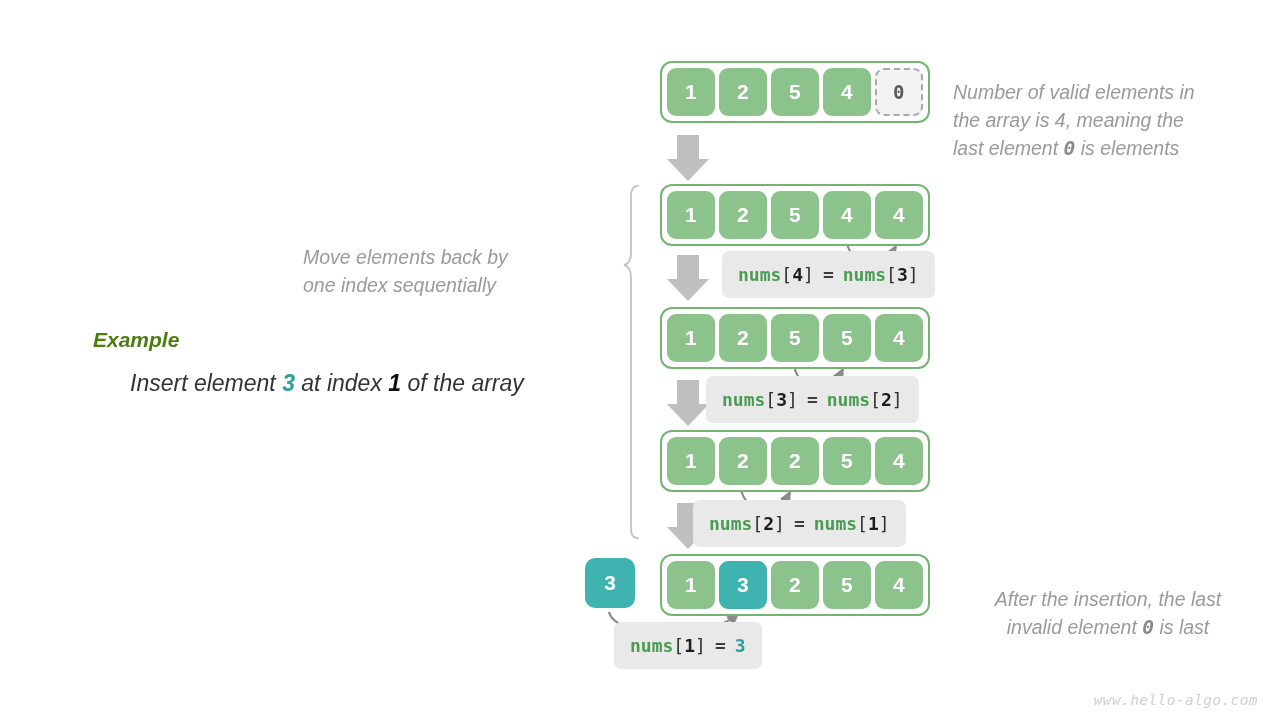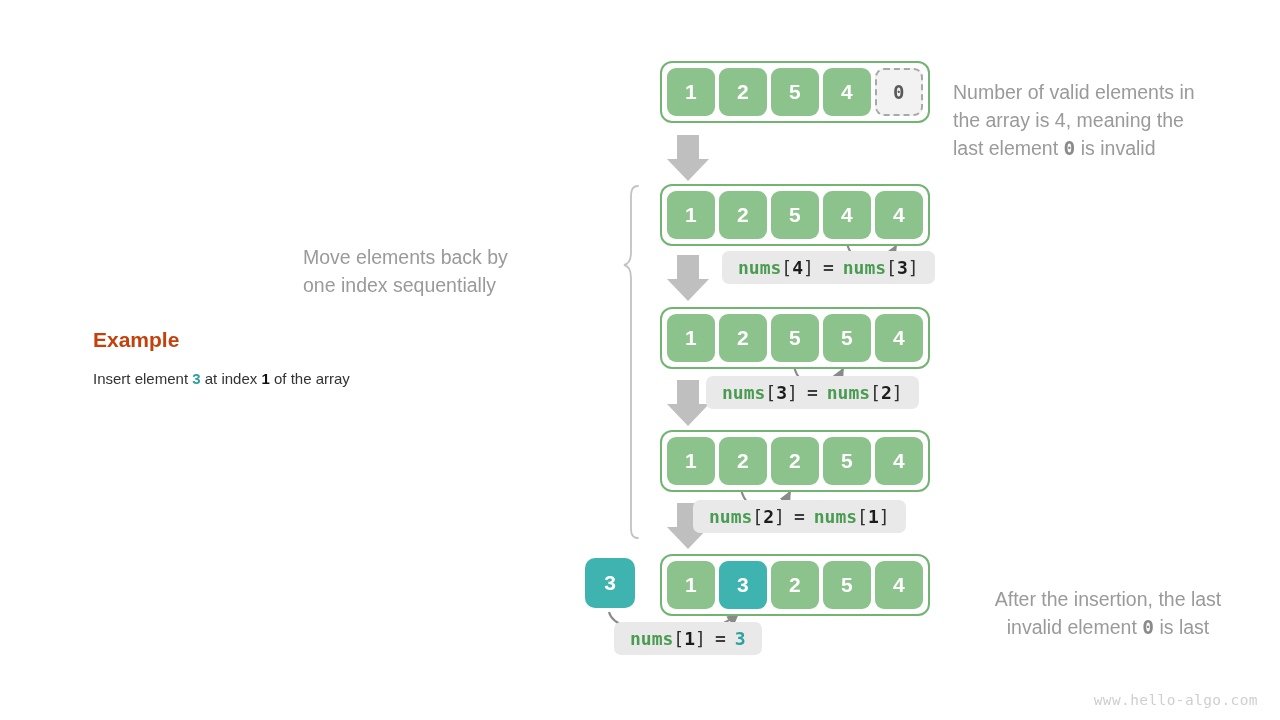--- a/index.html
+++ b/index.html
@@ -10,21 +10,21 @@
   body {
     width: 1280px;
     height: 720px;
     position: relative;
     overflow: hidden;
     font-family: "Liberation Sans", sans-serif;
     -webkit-font-smoothing: antialiased;
   }
 
   
-  .abs { position: absolute; }
+  .abs { position: absolute; font-style: italic; }
 
   
   .array-box {
     position: absolute;
     border: 2px solid #73b473;
     border-radius: 12px;
     background: #ffffff;
     padding: 5px;
     display: flex;
     gap: 4px;
@@ -67,21 +67,21 @@
     align-items: center;
     justify-content: center;
     box-sizing: border-box;
   }
 
   
   .code-pill {
     position: absolute;
     background: #e9e9e9;
     border-radius: 7px;
-    padding: 6px 16px;
+    padding: 13px 16px;
     font-family: "DejaVu Sans Mono", monospace;
     font-size: 18px;
     white-space: nowrap;
     display: flex;
     align-items: center;
     box-sizing: border-box;
   }
   .tok-nums   { color: #4a9c52; font-weight: 700; }
   .tok-brk    { color: #2f2f2f; font-weight: 400; }
   .tok-idx    { color: #1c1c1c; font-weight: 700; }
@@ -98,40 +98,42 @@
   }
   .note b { color: #8a8a8a; font-family: "DejaVu Sans Mono", monospace; font-weight: 700; }
 
   .note-right { text-align: left; }
 
   
   .ex-title {
     position: absolute;
     font-size: 21px;
     font-weight: 700;
-    color: #c2410c;
+    color: #4d7c0f;
   }
   .ex-sub {
     position: absolute;
-    font-size: 15px;
+    font-size: 23px;
     color: #333333;
     white-space: nowrap;
+    margin-left: 37px;
   }
   .ex-sub .hl-teal { color: #2aa19c; font-weight: 700; }
   .ex-sub .hl-bold { color: #111111; font-weight: 700; }
 
   
   .watermark {
     position: absolute;
     right: 22px;
     bottom: 12px;
     color: #cfcfcf;
     font-family: "DejaVu Sans Mono", monospace;
     font-size: 14.5px;
     letter-spacing: 0.4px;
+    font-style: italic;
   }
 
   svg.overlay {
     position: absolute;
     left: 0; top: 0;
     width: 1280px;
     height: 720px;
     pointer-events: none;
   }
 </style>
@@ -185,21 +187,21 @@
 <div class="ex-sub abs" style="left:93px; top:370px;">
   <span>Insert element </span><span class="hl-teal">3</span><span> at index </span><span class="hl-bold">1</span><span> of the array</span>
 </div>
 
 <div class="note note-right abs" style="left:303px; top:243px; width:300px;">Move elements back by
 one index sequentially</div>
 
 <div class="note abs" style="left:953px; top:50px; width:310px;">
   <span>Number of valid elements in
 the array is 4, meaning the
-last element </span><b>0</b><span> is invalid</span>
+last element </span><b>0</b><span> is elements</span>
 </div>
 
 <div class="note abs" style="left:953px; top:557px; width:310px;text-align:center;">
   <span>After the insertion, the last
 invalid element </span><b>0</b><span> is last</span>
 </div>
 
 <div class="array-box" id="row0" style="left:660px; top:61px;">
     <div class="cell">1</div>
     <div class="cell">2</div>

